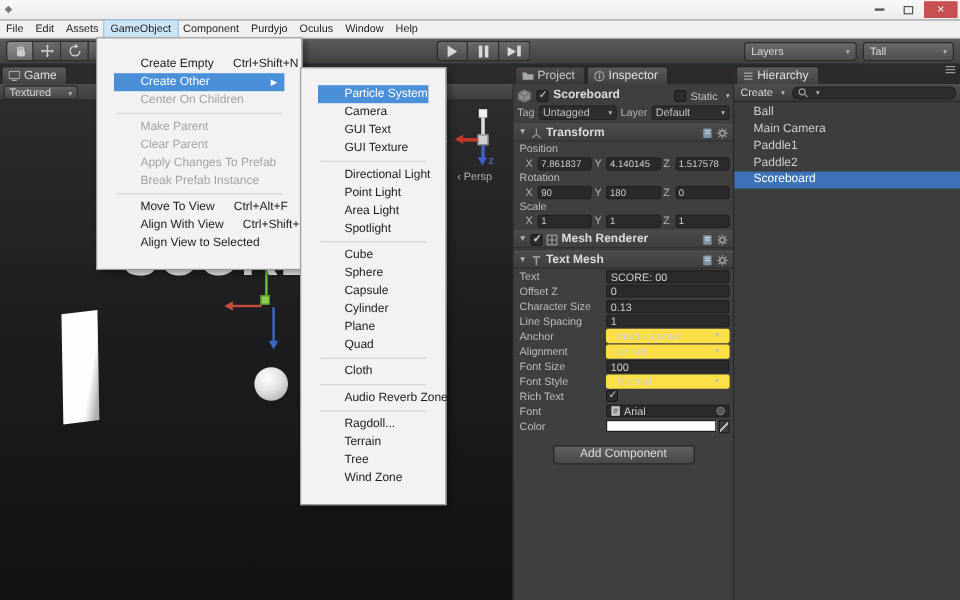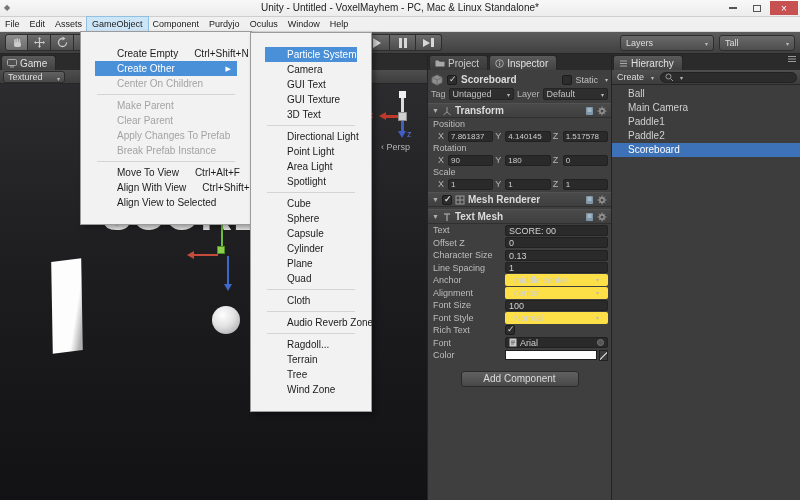--- a/index.html
+++ b/index.html
@@ -143,35 +143,34 @@
   .searchbox{flex:1;height:11px;background:#2c2c2c;border:1px solid #222;border-radius:6px;
     display:flex;align-items:center;padding:0 4px;gap:2px;}
   .hier-list{flex:1;background:#3d3d3d;padding-top:2px;}
   .hrow{height:14px;line-height:14px;font-size:10px;color:#cfcfcf;padding-left:16px;}
   .hrow.selected{background:#3e72b8;color:#fff;}
 
   
   .popup{position:absolute;background:#f2f2f2;border:1px solid #9b9b9b;
     box-shadow:3px 3px 5px rgba(0,0,0,0.35);padding:14px;z-index:200;font-size:10px;color:#1b1b1b;}
   .go-menu{left:80px;top:31px;width:172px;}
-  .co-menu{left:250px;top:32px;width:122px;}
+  .co-menu{left:250px;top:56px;width:122px;}
   .prow{height:15px;display:flex;align-items:center;padding:0 6px 0 22px;white-space:nowrap;}
   .prow .sc{margin-left:auto;padding-left:16px;}
   .prow.disabled{color:#a3a3a3;}
   .prow.hl{background:#4a90d9;color:#fff;}
   .sub{margin-left:auto;font-size:7px;}
   .sub::after{content:"▶";}
   .psep{height:1px;background:#d4d4d4;margin:3px 2px;}
 </style>
 </head>
 <body>
 
 <div class="titlebar">
   <span class="app-icon"></span>
-  <div class="title">Unity - Untitled - VoxelMayhem - PC, Mac &amp; Linux Standalone*</div>
   <div class="win-buttons">
     <div class="win-btn">
         <span class="bar"></span>
       </div>
     <div class="win-btn">
         <span class="box"></span>
       </div>
     <div class="win-btn close"></div>
   </div>
 </div>
@@ -561,21 +560,20 @@
   <div class="prow">
       <span>Align View to Selected</span>
     </div>
 </div>
 
 <div class="popup co-menu">
   <div class="prow hl">Particle System</div>
   <div class="prow">Camera</div>
   <div class="prow">GUI Text</div>
   <div class="prow">GUI Texture</div>
-  <div class="prow">3D Text</div>
   <div class="psep"></div>
   <div class="prow">Directional Light</div>
   <div class="prow">Point Light</div>
   <div class="prow">Area Light</div>
   <div class="prow">Spotlight</div>
   <div class="psep"></div>
   <div class="prow">Cube</div>
   <div class="prow">Sphere</div>
   <div class="prow">Capsule</div>
   <div class="prow">Cylinder</div>

